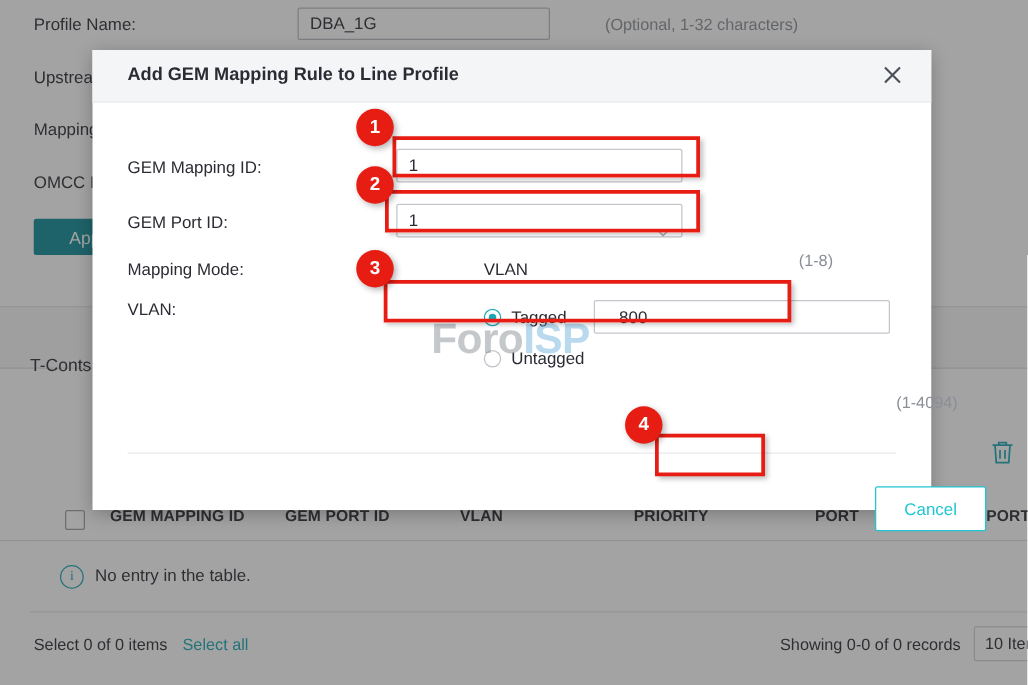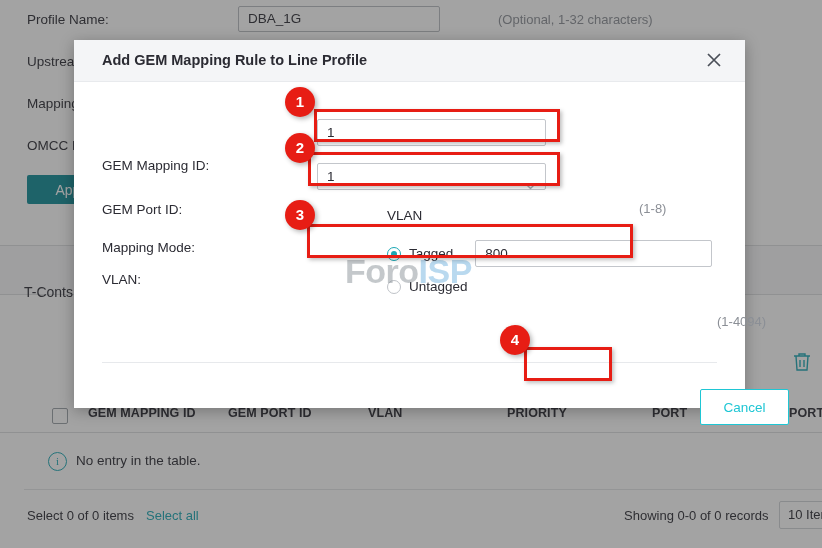--- a/index.html
+++ b/index.html
@@ -40,21 +40,21 @@
     border-radius: 2px;
     background: #fff;
     box-sizing: border-box;
     font-size: 13.5px;
     color: #2b2b33;
     padding: 0 9px;
     line-height: 24px;
   }
   .hint-optional {
     position: absolute;
-    left: 498px; top: 12px;
+    left: 484px; top: 12px;
     font-size: 13px;
     color: #8b8f96;
     white-space: nowrap;
   }
 
   .apply-btn {
     position: absolute;
     left: 27px; top: 175px;
     width: 92px; height: 29px;
     background: #0e8a96;
@@ -233,21 +233,20 @@
   }
 
   .modal-body { position: relative; height: 281px; }
 
   .f-label {
     position: absolute;
     left: 28px;
     font-size: 13.5px;
     color: #2b2b33;
     white-space: nowrap;
-    margin-top: 32px;
   }
   .l-gmid   { top: 44px; }
   .l-gpid   { top: 88px; }
   .l-mode   { top: 126px; }
   .l-vlan   { top: 158px; }
 
   .f-input {
     position: absolute;
     left: 243px;
     width: 229px; height: 27px;
@@ -327,21 +326,21 @@
   }
   .vlan-input {
     margin-left: 14px;
     width: 237px; height: 27px;
     box-sizing: border-box;
     border: 1px solid #c3c6cb;
     border-radius: 2px;
     background: #fff;
     font-size: 13.5px;
     color: #2b2b33;
-    padding: 0 9px;
+    padding: 0 19px;
     line-height: 25px;
   }
 
   .hint {
     position: absolute;
     font-size: 13px;
     color: #8b8f96;
     white-space: nowrap;
   }
   .h-gmid { left: 565px; top: 119px; }

